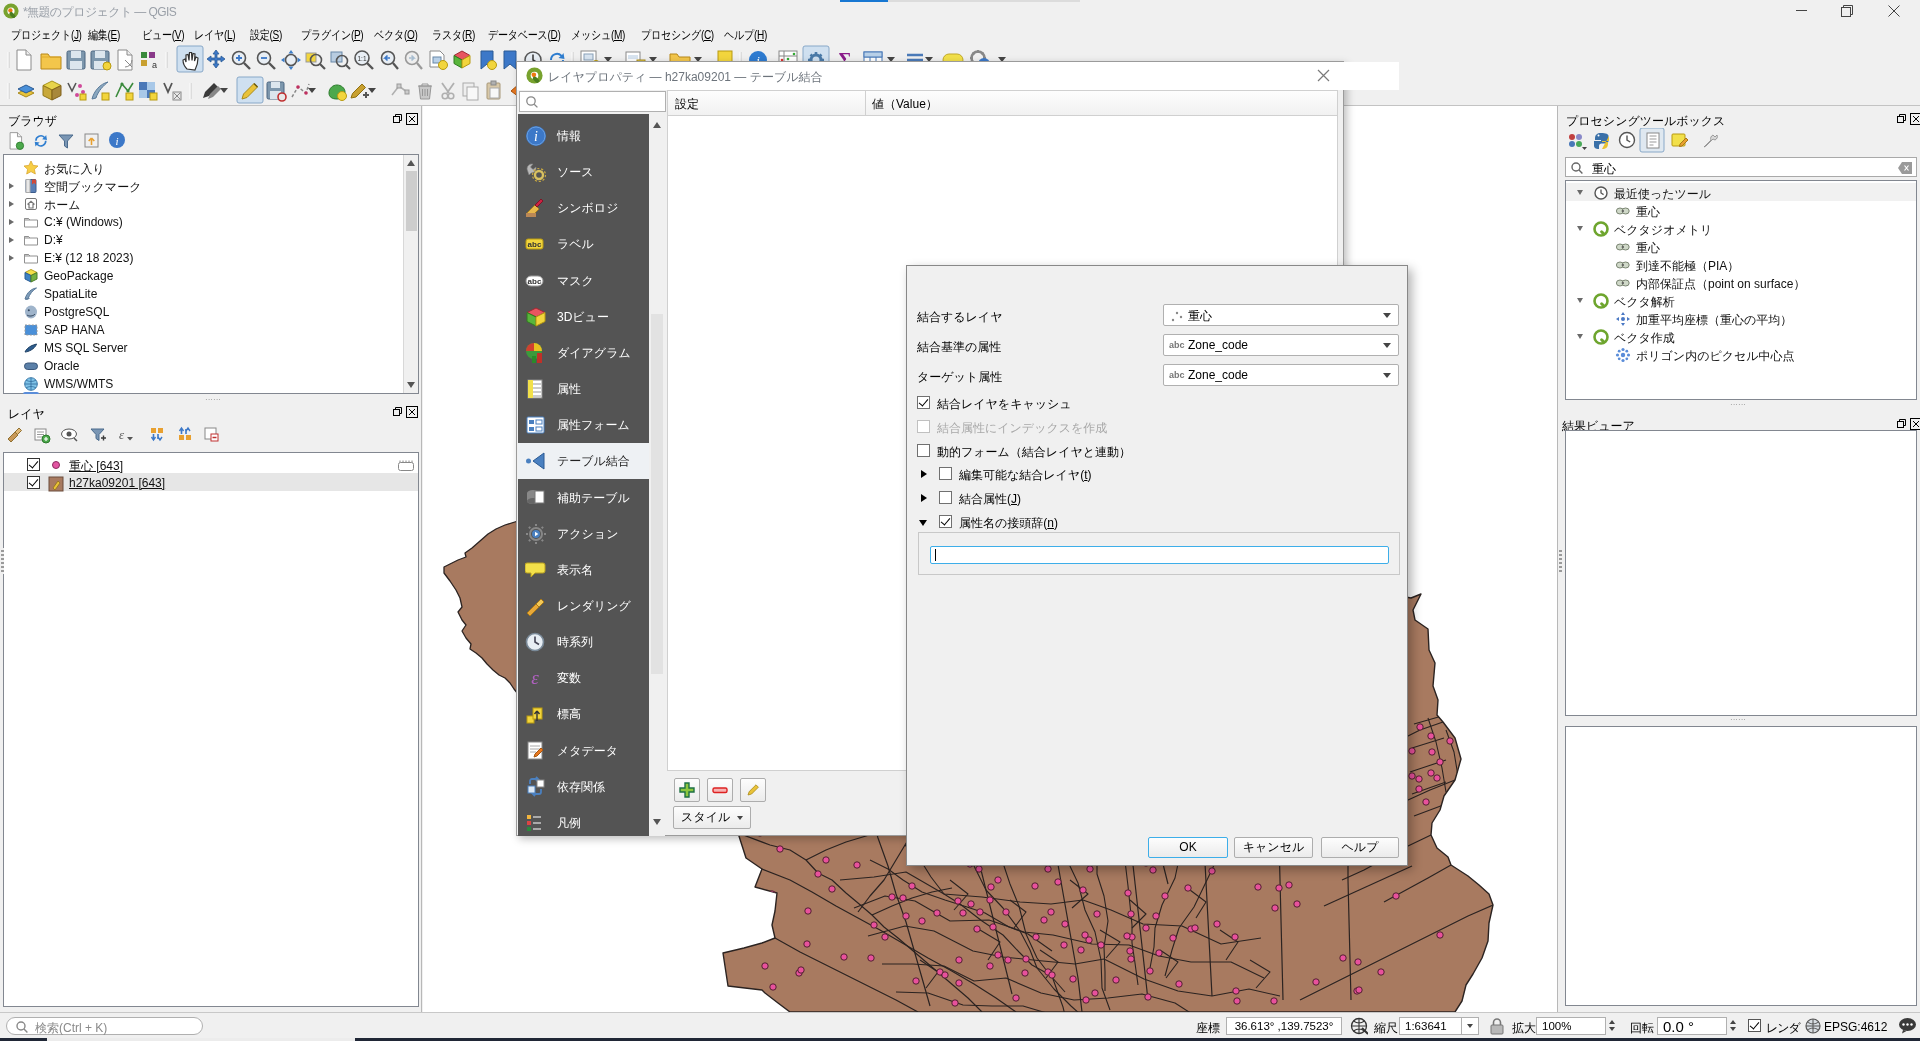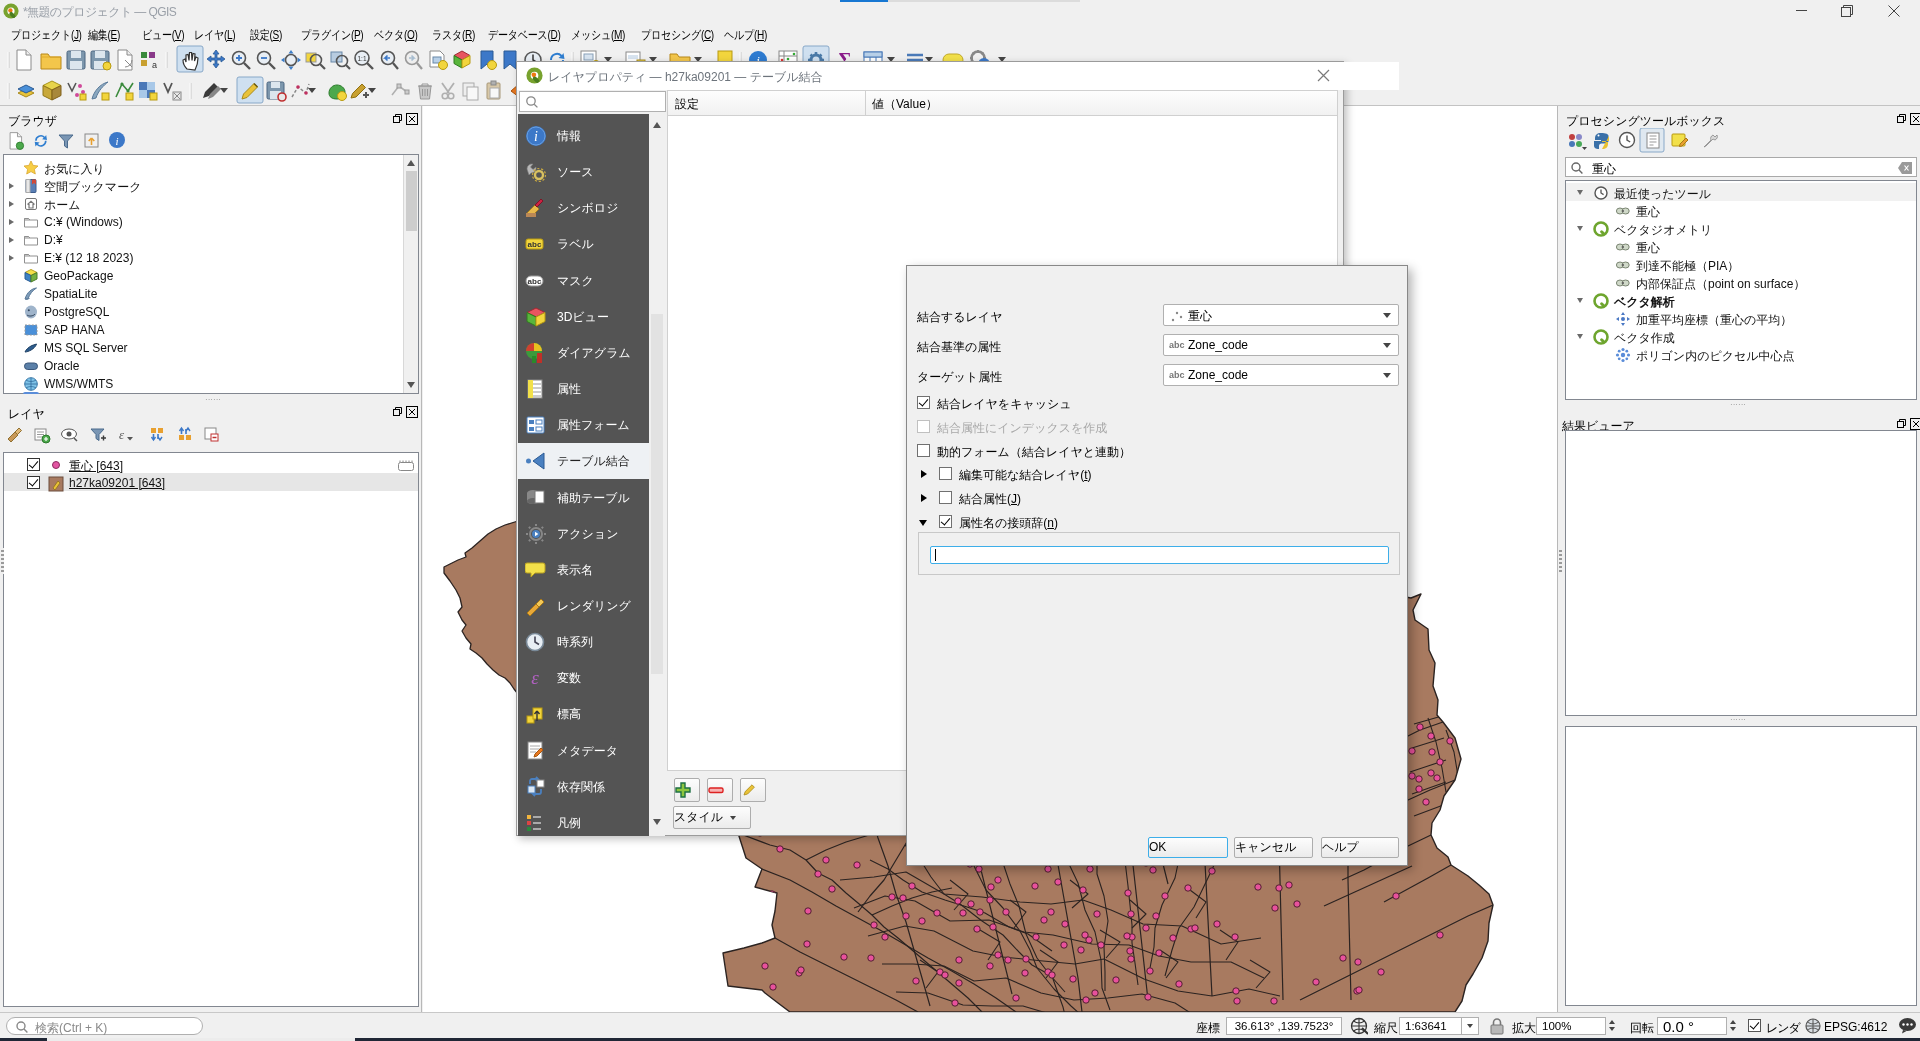--- a/index.html
+++ b/index.html
@@ -8,21 +8,21 @@
 .abs { position:absolute; }
 .panel-title { font-size:12px; color:#000; }
 .white-box { background:#fff; border:1px solid #828790; }
 .tree-label { font-size:12px; color:#111; white-space:nowrap; }
 .caret-r { width:0; height:0; border-left:6px solid #000; border-top:4px solid transparent; border-bottom:4px solid transparent; }
 .caret-d { width:0; height:0; border-top:6px solid #000; border-left:4px solid transparent; border-right:4px solid transparent; }
 .cb { position:absolute; width:13px; height:13px; background:#fff; border:1px solid #707070; }
 .cb.checked:after { content:""; position:absolute; left:3px; top:0px; width:4px; height:8px; border:solid #000; border-width:0 1.8px 1.8px 0; transform:rotate(40deg); }
 .combo { position:absolute; background:#fff; border:1px solid #b0b0b0; border-radius:2px; }
 .combo .arr { position:absolute; right:7px; top:8px; width:0; height:0; border-top:5px solid #444; border-left:4px solid transparent; border-right:4px solid transparent; }
-.btn { position:absolute; background:linear-gradient(#fdfdfd,#ebebeb); border:1px solid #adadad; border-radius:2px; text-align:left; font-size:12px; }
+.btn { position:absolute; background:linear-gradient(#fdfdfd,#ebebeb); border:1px solid #adadad; border-radius:2px; text-align:center; font-size:12px; }
 </style>
 </head>
 <body>
 
 <div class="abs" style="left:0;top:0;width:1920px;height:22px;background:#f0f0f0;">
   <svg class="abs" style="left:3px;top:3px" width="16" height="16" viewBox="0 0 16 16">
     <circle cx="8" cy="8" r="7.6" fill="#78a22e"></circle>
     <circle cx="8" cy="8" r="3.6" fill="#fff"></circle>
     <circle cx="7.4" cy="7.4" r="2.2" fill="#ee7913"></circle>
     <rect x="8.2" y="8.2" width="7" height="3.6" rx="1.8" fill="#4b7d1f" transform="rotate(45 8.2 8.2)"></rect>
@@ -849,21 +849,21 @@
           <ellipse cx="5" cy="8" rx="3.6" ry="3" fill="#cfd8c8" stroke="#7a8572"></ellipse>
           <ellipse cx="10.6" cy="8" rx="3.6" ry="3" fill="#cfd8c8" stroke="#7a8572"></ellipse>
           <circle cx="8" cy="8" r="1" fill="#555"></circle>
         </svg></div>
       <div class="abs tree-label" style="left: 71px; top: 96px;">内部保証点（point on surface）</div>
       <div class="abs" style="left: 12px; top: 118px; width: 0px; height: 0px; border-top: 5px solid rgb(106, 106, 106); border-left: 3.5px solid transparent; border-right: 3.5px solid transparent;"></div>
       <div class="abs" style="left: 28px; top: 113px; width: 16px; height: 16px;"><svg width="16" height="16" viewBox="0 0 16 16">
           <circle cx="8" cy="8" r="6.5" fill="none" stroke="#6ea52e" stroke-width="2.6"></circle>
           <rect x="8.6" y="8.6" width="6" height="3" rx="1.5" fill="#6ea52e" transform="rotate(45 8.6 8.6)"></rect>
         </svg></div>
-      <div class="abs tree-label" style="left: 49px; top: 114px; font-weight: bold;">ベクタ解析</div>
+      <div class="abs tree-label" style="left: 49px; top: 114px;">ベクタ解析</div>
       <div class="abs" style="left: 50px; top: 131px; width: 16px; height: 16px;"><svg width="16" height="16" viewBox="0 0 16 16">
           <circle cx="8" cy="8" r="2" fill="#4a78c4"></circle>
           <path d="M8 1 l2 3 h-4Z M8 15 l2 -3 h-4Z M1 8 l3 -2 v4Z M15 8 l-3 -2 v4Z" fill="#4a78c4"></path>
         </svg></div>
       <div class="abs tree-label" style="left: 71px; top: 132px;">加重平均座標（重心の平均）</div>
       <div class="abs" style="left: 12px; top: 154px; width: 0px; height: 0px; border-top: 5px solid rgb(106, 106, 106); border-left: 3.5px solid transparent; border-right: 3.5px solid transparent;"></div>
       <div class="abs" style="left: 28px; top: 149px; width: 16px; height: 16px;"><svg width="16" height="16" viewBox="0 0 16 16">
           <circle cx="8" cy="8" r="6.5" fill="none" stroke="#6ea52e" stroke-width="2.6"></circle>
           <rect x="8.6" y="8.6" width="6" height="3" rx="1.5" fill="#6ea52e" transform="rotate(45 8.6 8.6)"></rect>
         </svg></div>

